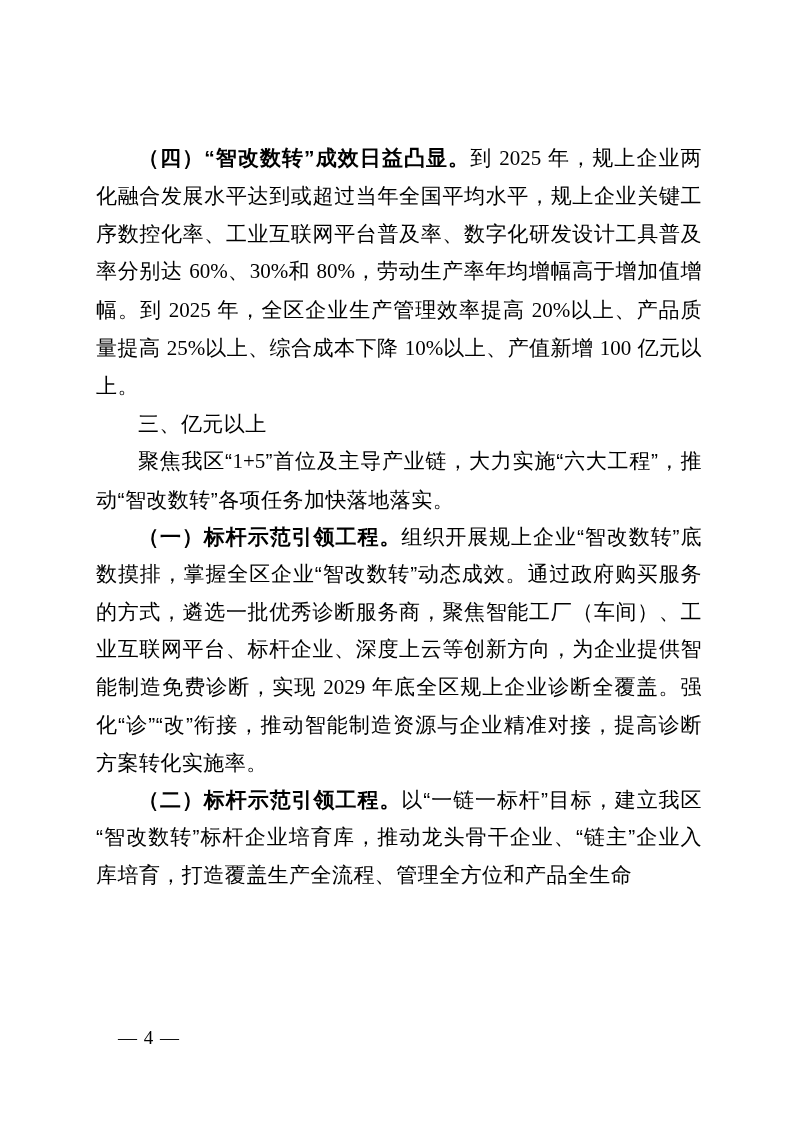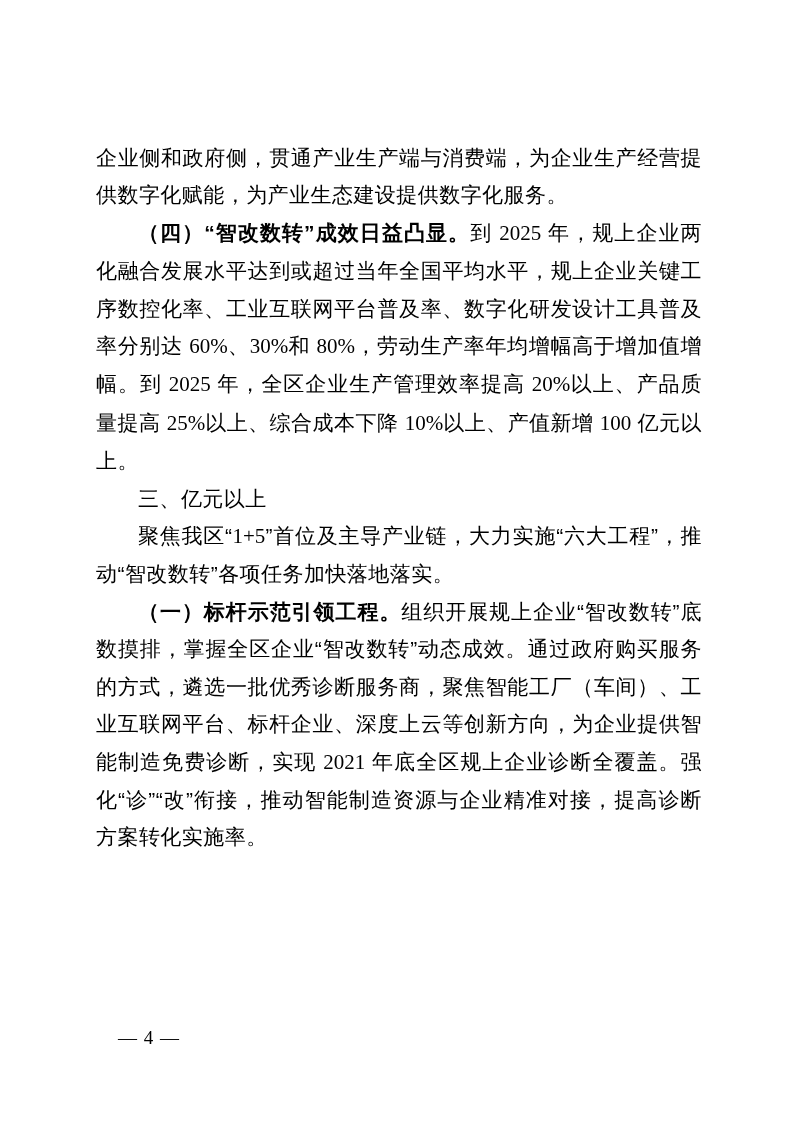--- a/index.html
+++ b/index.html
@@ -44,37 +44,37 @@
     font-family: "Liberation Serif", "DejaVu Serif", serif;
     color: #000000;
   }
 </style>
 </head>
 <body>
 
 <div class="page">
   <div class="content">
 
-    <p class="no-indent">
-      <span>企业侧和政府侧，贯通产业生产端与消费端，为企业生产经营提供数字化赋能，为产业生态建设提供数字化服务。</span>
-    </p>
 
     <p>
       <b>（四）“智改数转”成效日益凸显。</b><span>到 <span class="num">2025</span> 年，规上企业两化融合发展水平达到或超过当年全国平均水平，规上企业关键工序数控化率、工业互联网平台普及率、数字化研发设计工具普及率分别达 <span class="num">60%</span>、<span class="num">30%</span>和 <span class="num">80%</span>，劳动生产率年均增幅高于增加值增幅。到 <span class="num">2025</span> 年，全区企业生产管理效率提高 <span class="num">20%</span>以上、产品质量提高 <span class="num">25%</span>以上、综合成本下降 <span class="num">10%</span>以上、产值新增 <span class="num">100</span> 亿元以上。</span>
     </p>
 
     <p>
       <span>三、亿元以上</span>
     </p>
 
     <p>
       <span>聚焦我区“<span class="num">1+5</span>”首位及主导产业链，大力实施“六大工程”，推动“智改数转”各项任务加快落地落实。</span>
     </p>
 
     <p>
-      <b>（一）标杆示范引领工程。</b><span>组织开展规上企业“智改数转”底数摸排，掌握全区企业“智改数转”动态成效。通过政府购买服务的方式，遴选一批优秀诊断服务商，聚焦智能工厂（车间）、工业互联网平台、标杆企业、深度上云等创新方向，为企业提供智能制造免费诊断，实现 <span class="num">2021</span> 年底全区规上企业诊断全覆盖。强化“诊”“改”衔接，推动智能制造资源与企业精准对接，提高诊断方案转化实施率。</span>
+      <b>（一）标杆示范引领工程。</b><span>组织开展规上企业“智改数转”底数摸排，掌握全区企业“智改数转”动态成效。通过政府购买服务的方式，遴选一批优秀诊断服务商，聚焦智能工厂（车间）、工业互联网平台、标杆企业、深度上云等创新方向，为企业提供智能制造免费诊断，实现 <span class="num">2029</span> 年底全区规上企业诊断全覆盖。强化“诊”“改”衔接，推动智能制造资源与企业精准对接，提高诊断方案转化实施率。</span>
     </p>
 
+    <p>
+      <b>（二）标杆示范引领工程。</b><span>以“一链一标杆”目标，建立我区“智改数转”标杆企业培育库，推动龙头骨干企业、“链主”企业入库培育，打造覆盖生产全流程、管理全方位和产品全生命</span>
+    </p>
 
   </div>
 
   <div class="footer">— 4 —</div>
 </div>
 
 </body></html>

